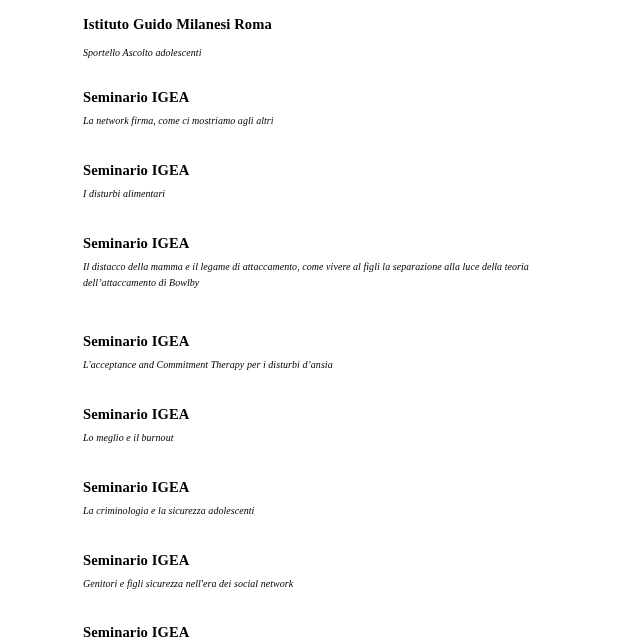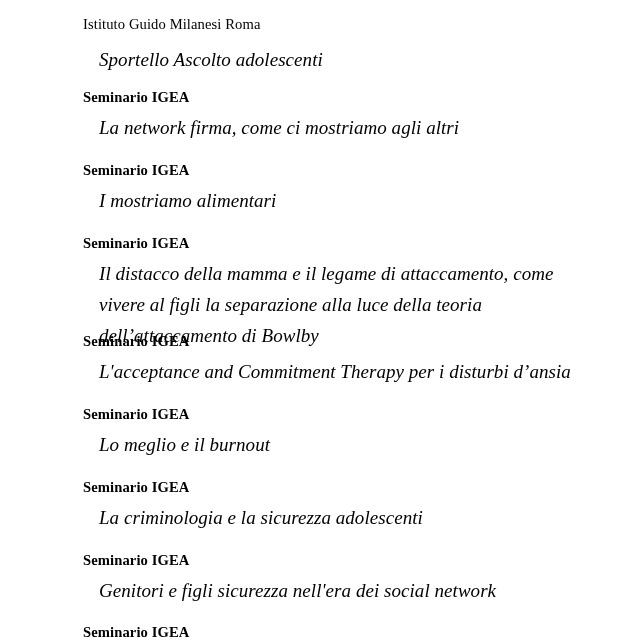--- a/index.html
+++ b/index.html
@@ -25,46 +25,46 @@
     padding: 0;
   }
   .content {
     position: absolute;
     left: 83px;
     top: 0;
     width: 483px;
   }
   .doc-title {
     font-size: 14.6px;
-    font-weight: normal;
+    font-weight: bold;
     line-height: 1;
     margin: 0;
     padding: 0;
     letter-spacing: 0.1px;
     position: absolute;
     left: 0;
     top: 17px;
   }
   .heading {
     font-size: 14.6px;
     font-weight: bold;
     line-height: 1;
     letter-spacing: 0.1px;
     position: absolute;
     left: 0;
     white-space: nowrap;
   }
   .subtitle {
-    font-size: 19px;
+    font-size: 10px;
     font-style: italic;
     font-weight: normal;
     line-height: 1.62;
     letter-spacing: 0.05px;
     position: absolute;
-    left: 16px;
+    left: 0;
     width: 483px;
   }
   .subtitle.nowrap {
     white-space: nowrap;
     width: auto;
   }
 </style>
 </head>
 <body>
 
@@ -72,21 +72,21 @@
   <div class="content">
 
     <div class="doc-title">Istituto Guido Milanesi Roma</div>
 
     <div class="subtitle nowrap" style="top:45px">Sportello Ascolto adolescenti</div>
 
     <div class="heading" style="top:90px">Seminario IGEA</div>
     <div class="subtitle nowrap" style="top:113px">La network firma, come ci mostriamo agli altri</div>
 
     <div class="heading" style="top:163px">Seminario IGEA</div>
-    <div class="subtitle nowrap" style="top:186px">I mostriamo alimentari</div>
+    <div class="subtitle nowrap" style="top:186px">I disturbi alimentari</div>
 
     <div class="heading" style="top:236px">Seminario IGEA</div>
     <div class="subtitle" style="top:259px">Il distacco della mamma e il legame di attaccamento, come vivere al figli la separazione alla luce della teoria dell’attaccamento di Bowlby</div>
 
     <div class="heading" style="top:334px">Seminario IGEA</div>
     <div class="subtitle nowrap" style="top:357px">L'acceptance and Commitment Therapy per i disturbi d’ansia</div>
 
     <div class="heading" style="top:407px">Seminario IGEA</div>
     <div class="subtitle nowrap" style="top:430px">Lo meglio e il burnout</div>
 

